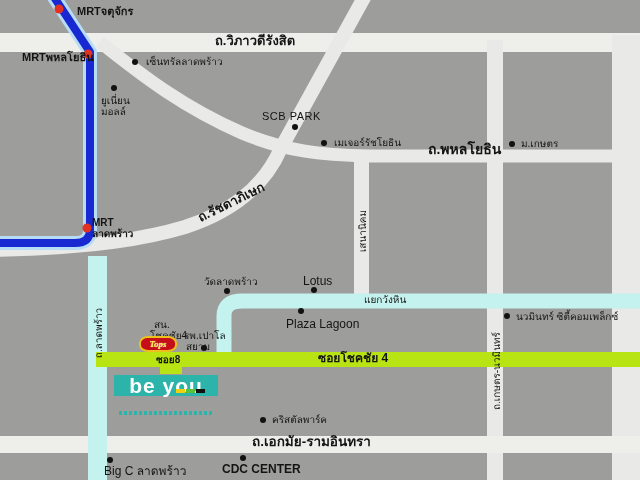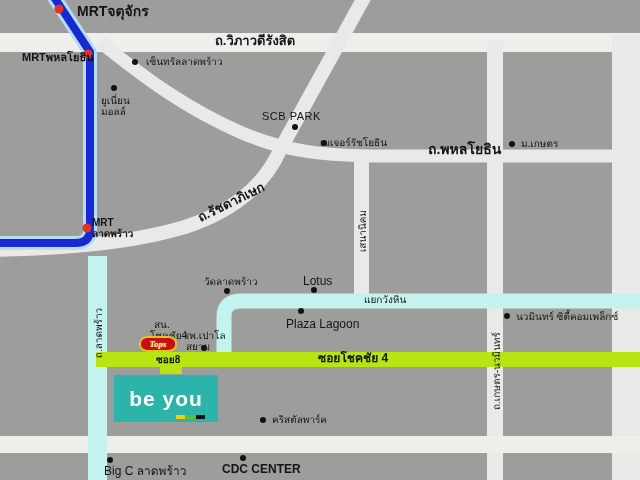--- a/index.html
+++ b/index.html
@@ -18,21 +18,21 @@
   .dot{position:absolute;width:6px;height:6px;border-radius:50%;background:#121212;z-index:5;}
   .tops{
     position:absolute;left:139px;top:336px;width:38px;height:16px;z-index:6;
     background:#c40f1a;border:2px solid #edc11c;border-radius:9px/7px;
     display:flex;align-items:center;justify-content:center;box-sizing:border-box;
     color:#ffe94a;font-size:9px;font-weight:800;font-style:italic;
     font-family:"Liberation Serif","DejaVu Serif",serif;
     text-shadow:0 0 1px #fff;
   }
   .beyou{
-    position:absolute;left:114px;top:375px;width:104px;height:47px;z-index:6;
+    position:absolute;left:114px;top:375px;width:104px;height:21px;z-index:6;
     background:#2cb4aa;display:flex;align-items:center;justify-content:center;
     color:#ffffff;font-size:21px;font-weight:800;letter-spacing:1px;
   }
   .beyou .chips{position:absolute;right:13px;bottom:3px;display:flex;gap:1px;}
   .beyou .chip{width:9px;height:4px;display:block;}
   .beyou-tagline{
     position:absolute;left:119px;top:411px;width:95px;height:4px;z-index:6;
     background:repeating-linear-gradient(90deg,#2cb4aa 0 3px,transparent 3px 5px);
   }
 </style>
@@ -63,45 +63,46 @@
     <circle cx="88" cy="54" r="4.5" fill="#e03322"></circle>
     <circle cx="87" cy="228" r="4.5" fill="#e03322"></circle>
   </svg>
 
   <div class="lbl lbl-road" style="left:215px;top:35px;">ถ.วิภาวดีรังสิต</div>
   <div class="lbl lbl-road" style="left:428px;top:144px;font-size:14px;">ถ.พหลโยธิน</div>
   <div class="lbl lbl-road" style="left:231px;top:202px;transform:translate(-50%,-50%) rotate(-26deg);">ถ.รัชดาภิเษก</div>
   <div class="lbl rot" style="left:362px;top:231px;">เสนานิคม</div>
   <div class="lbl rot" style="left:496px;top:371px;">ถ.เกษตร-นวมินทร์</div>
   <div class="lbl rot" style="left:98px;top:333px;">ถ.ลาดพร้าว</div>
+  <div class="lbl lbl-road" style="left:252px;top:436px;font-size:13.5px;">ถ.เอกมัย-รามอินทรา</div>
   <div class="lbl" style="left:364px;top:294px;">แยกวังหิน</div>
   <div class="lbl lbl-bold" style="left:156px;top:354px;">ซอย8</div>
   <div class="lbl lbl-bold lbl-mid" style="left:318px;top:353px;">ซอยโชคชัย 4</div>
 
-  <div class="lbl lbl-bold" style="left:77px;top:6px;font-size:14px;">MRTจตุจักร</div>
+  <div class="lbl lbl-bold" style="left:77px;top:6px;font-size:11px;">MRTจตุจักร</div>
   <div class="lbl lbl-bold" style="left:22px;top:52px;font-size:11px;">MRTพหลโยธิน</div>
   <div class="lbl lbl-bold" style="left:92px;top:217px;">
     <div>MRT</div>
     <div>ลาดพร้าว</div>
   </div>
 
   <span class="dot" style="left:132px;top:59px;"></span>
   <div class="lbl" style="left:146px;top:56px;">เซ็นทรัลลาดพร้าว</div>
 
   <span class="dot" style="left:111px;top:85px;"></span>
   <div class="lbl" style="left:101px;top:95px;">
     <div>ยูเนี่ยน</div>
     <div>มอลล์</div>
   </div>
 
   <div class="lbl" style="left:262px;top:111px;font-size:11px;letter-spacing:.5px;">SCB PARK</div>
   <span class="dot" style="left:292px;top:124px;"></span>
 
   <span class="dot" style="left:321px;top:140px;"></span>
-  <div class="lbl" style="left:320px;top:137px;text-align:center;">เมเจอร์รัชโยธิน</div>
+  <div class="lbl" style="left:334px;top:137px;text-align:center;">เมเจอร์รัชโยธิน</div>
 
   <span class="dot" style="left:509px;top:141px;"></span>
   <div class="lbl" style="left:521px;top:138px;">ม.เกษตร</div>
 
   <div class="lbl" style="left:204px;top:276px;">วัดลาดพร้าว</div>
   <span class="dot" style="left:224px;top:288px;"></span>
 
   <div class="lbl lbl-mid" style="left:303px;top:276px;">Lotus</div>
   <span class="dot" style="left:311px;top:287px;"></span>
 

